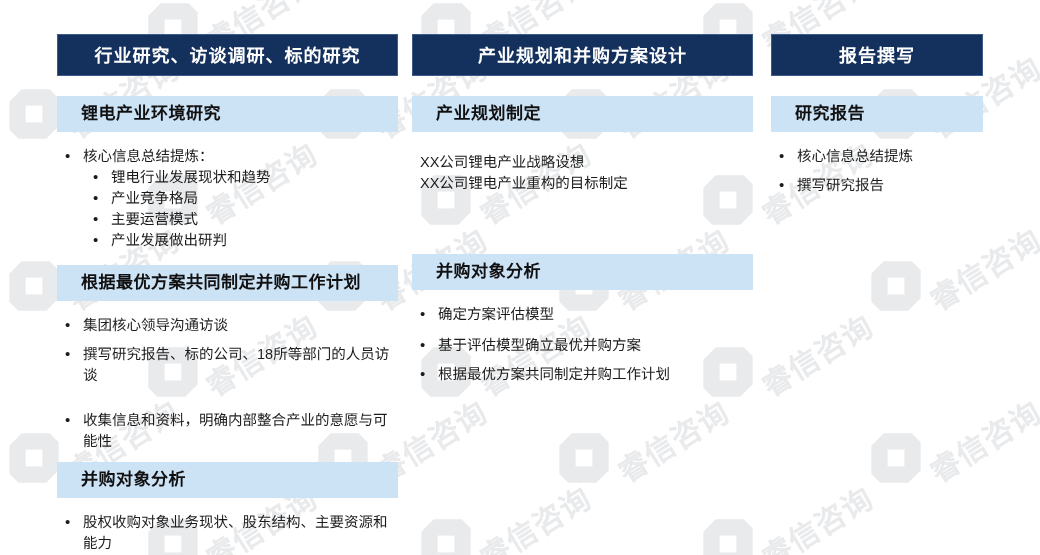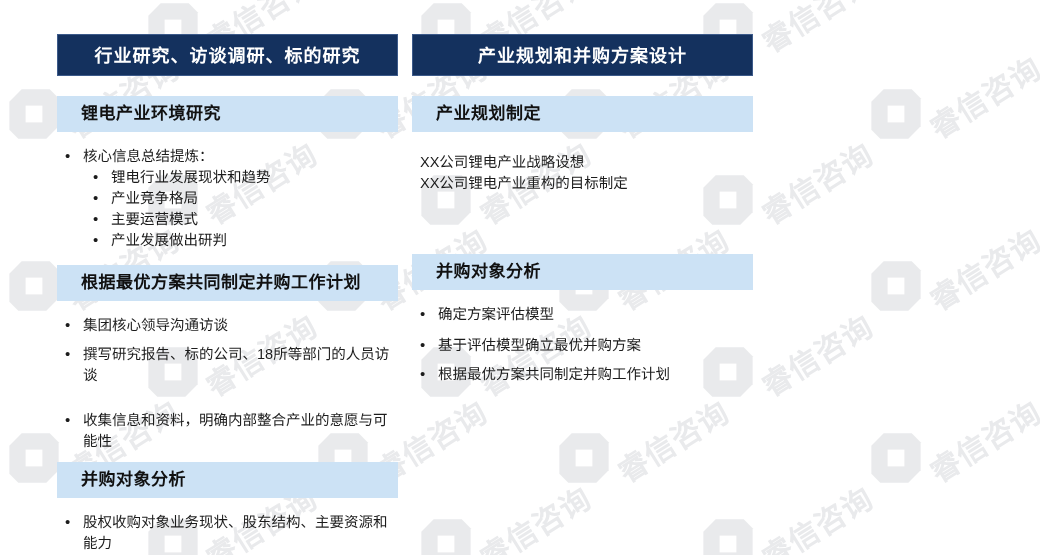--- a/index.html
+++ b/index.html
@@ -364,14 +364,27 @@
       <div class="section-title">并购对象分析</div>
       <div class="gap-s"></div>
       <ul class="bullets">
         <li>确定方案评估模型</li>
         <li style="margin-top:10px">基于评估模型确立最优并购方案</li>
         <li style="margin-top:8px">根据最优方案共同制定并购工作计划</li>
       </ul>
     </div>
   </div>
 
+  <div class="column" id="col-3">
+    <div class="column-header">报告撰写</div>
+
+    <div class="gap-m"></div>
+    <div class="section">
+      <div class="section-title">研究报告</div>
+      <div class="gap-s"></div>
+      <ul class="bullets">
+        <li>核心信息总结提炼</li>
+        <li style="margin-top:8px">撰写研究报告</li>
+      </ul>
+    </div>
+  </div>
 
 </div>
 
 </body></html>

